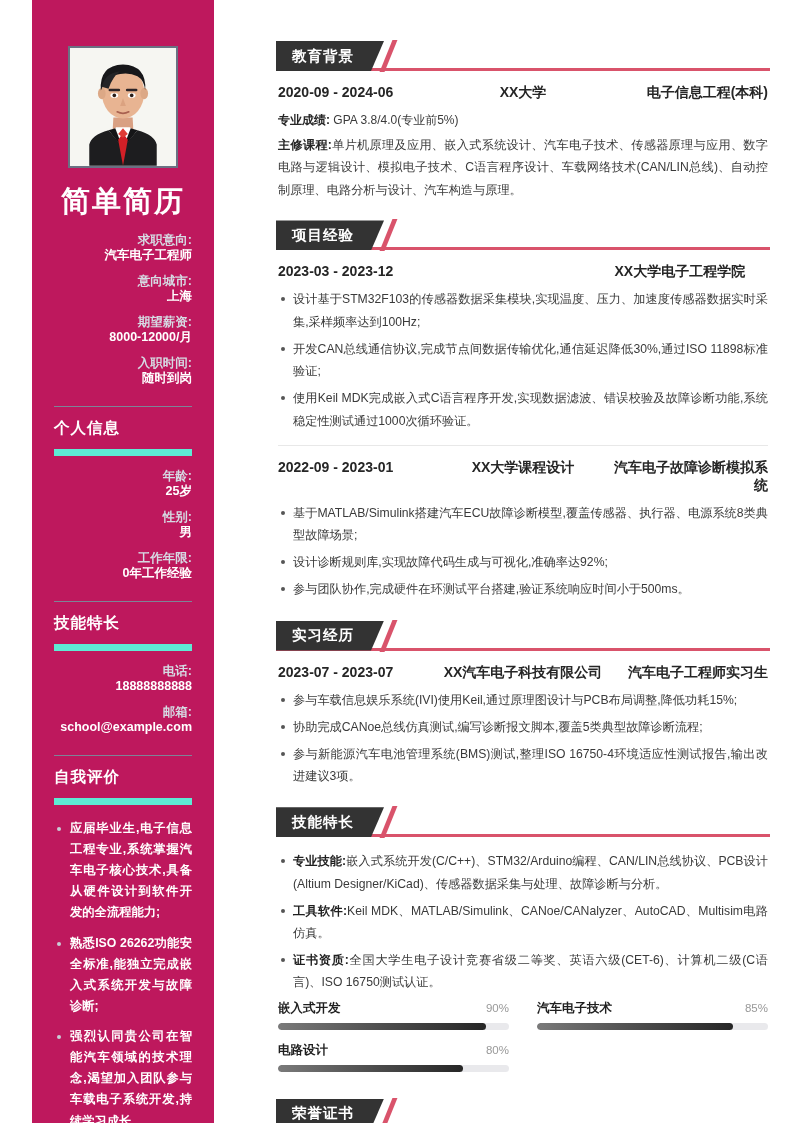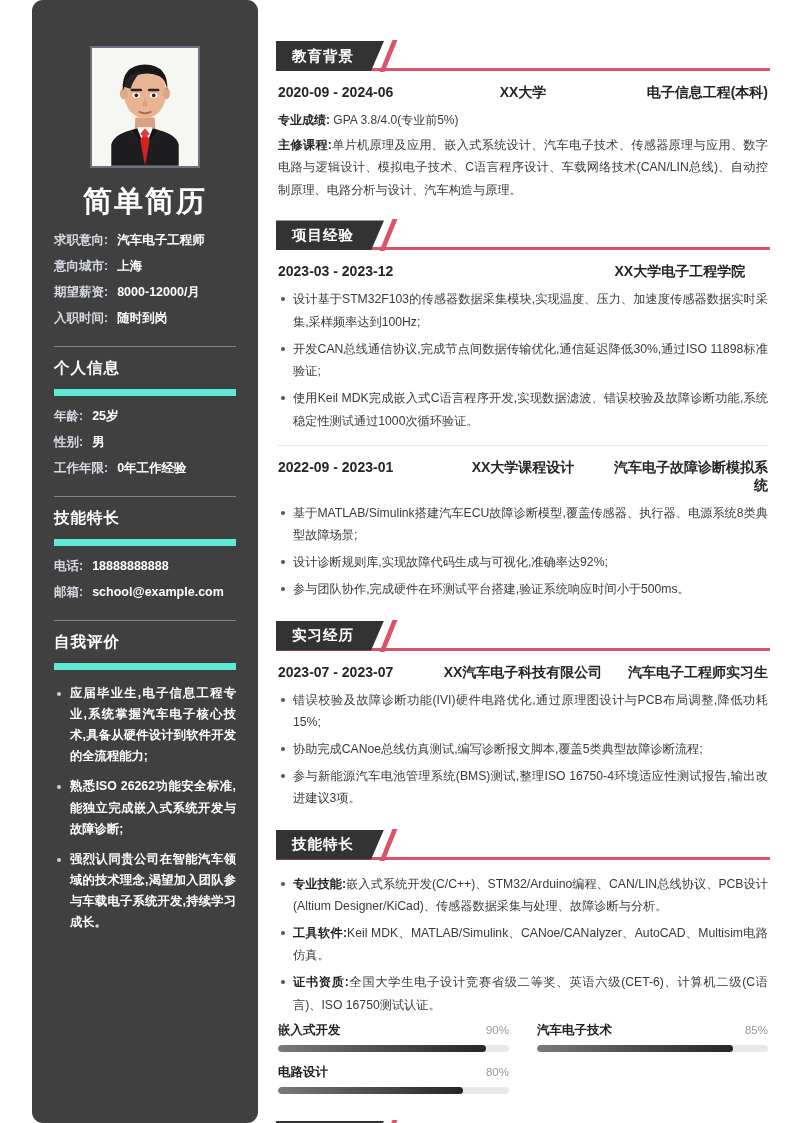--- a/index.html
+++ b/index.html
@@ -7,41 +7,40 @@
     width:794px;height:1123px;
     background:#ffffff;
     font-family:"Liberation Sans","DejaVu Sans",sans-serif;
     -webkit-font-smoothing:antialiased;
     overflow:hidden;
   }
   .page{position:relative;width:794px;height:1123px;background:#fff;overflow:hidden;}
 
   
   .sidebar{
-    position:absolute;left:32px;top:0;width:226px;height:1123px;
-    background:#404040;
+    position:absolute;left:32px;top:0;width:182px;height:1123px;
+    background:#be185d;
     color:#ffffff;
     box-sizing:border-box;
     padding:0 22px;
-    border-radius:11px;
   }
   .photo-wrap{
     margin:46px auto 0 auto;width:110px;height:122px;
     background:#f4f4f0;border:2px solid #6a7183;box-sizing:border-box;
     position:relative;overflow:hidden;
   }
   .photo-svg{display:block;width:100%;height:100%;}
   .resume-title{
     margin:16px 0 14px 0;text-align:center;
     font-size:29px;font-weight:bold;letter-spacing:2px;color:#ffffff;
     line-height:1.2;
   }
   .kv{
     font-size:12.5px;line-height:1.2;margin:0 0 11px 0;
-    display:flex;align-items:flex-start;
+    display:flex;align-items:flex-end;flex-direction:column;
   }
   .kv .k{color:#d6dae3;font-weight:bold;white-space:nowrap;}
   .kv .v{color:#ffffff;font-weight:bold;margin-left:9px;}
   .side-block{margin-top:20px;}
   .side-head{
     font-size:15.5px;font-weight:bold;color:#ffffff;
     border-top:1px solid #7d8496;
     border-bottom:7px solid #5eead4;
     padding:11px 0 10px 0;margin:0 0 13px 0;
     letter-spacing:1px;
@@ -298,21 +297,21 @@
         <div class="slash" style="left:110px;"></div>
       </div>
       <div class="sec-body">
         <div class="entry">
           <div class="entry-row">
             <span class="c-date">2023-07 - 2023-07</span>
             <span class="c-org">XX汽车电子科技有限公司</span>
             <span class="c-role">汽车电子工程师实习生</span>
           </div>
           <ul class="dots">
-            <li>错误校验及故障诊断功能(IVI)硬件电路优化,通过原理图设计与PCB布局调整,降低功耗15%;</li>
+            <li>参与车载信息娱乐系统(IVI)使用Keil,通过原理图设计与PCB布局调整,降低功耗15%;</li>
             <li>协助完成CANoe总线仿真测试,编写诊断报文脚本,覆盖5类典型故障诊断流程;</li>
             <li>参与新能源汽车电池管理系统(BMS)测试,整理ISO 16750-4环境适应性测试报告,输出改进建议3项。</li>
           </ul>
         </div>
       </div>
     </section>
 
     <div class="sec-gap"></div>
 
     <section>

